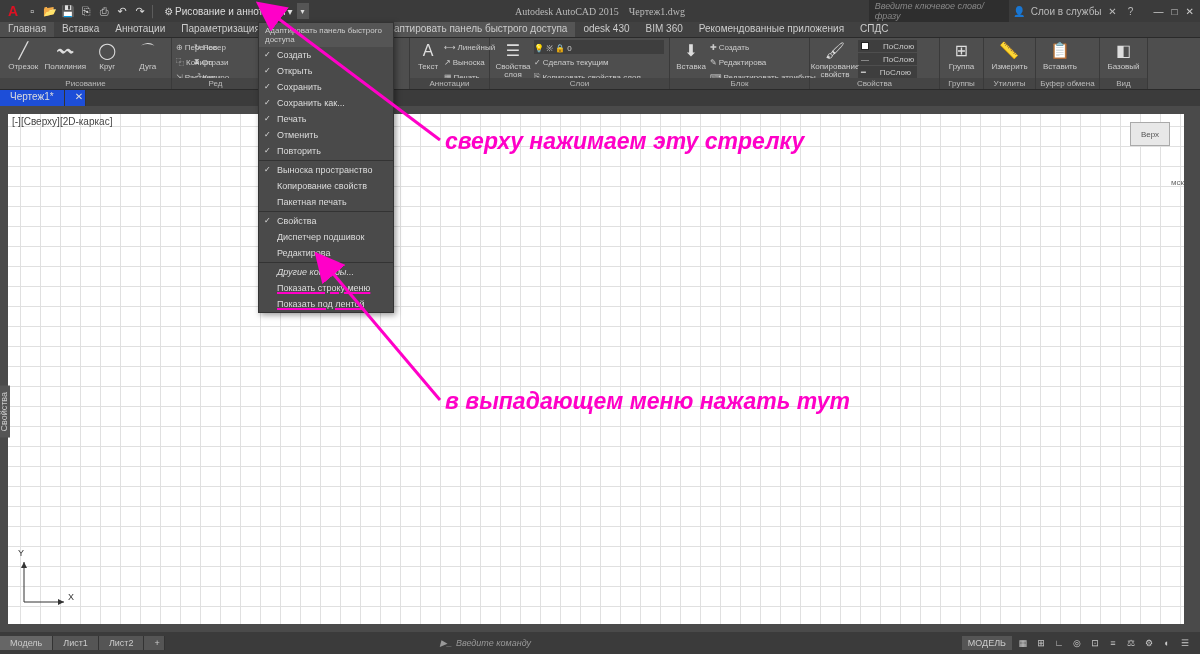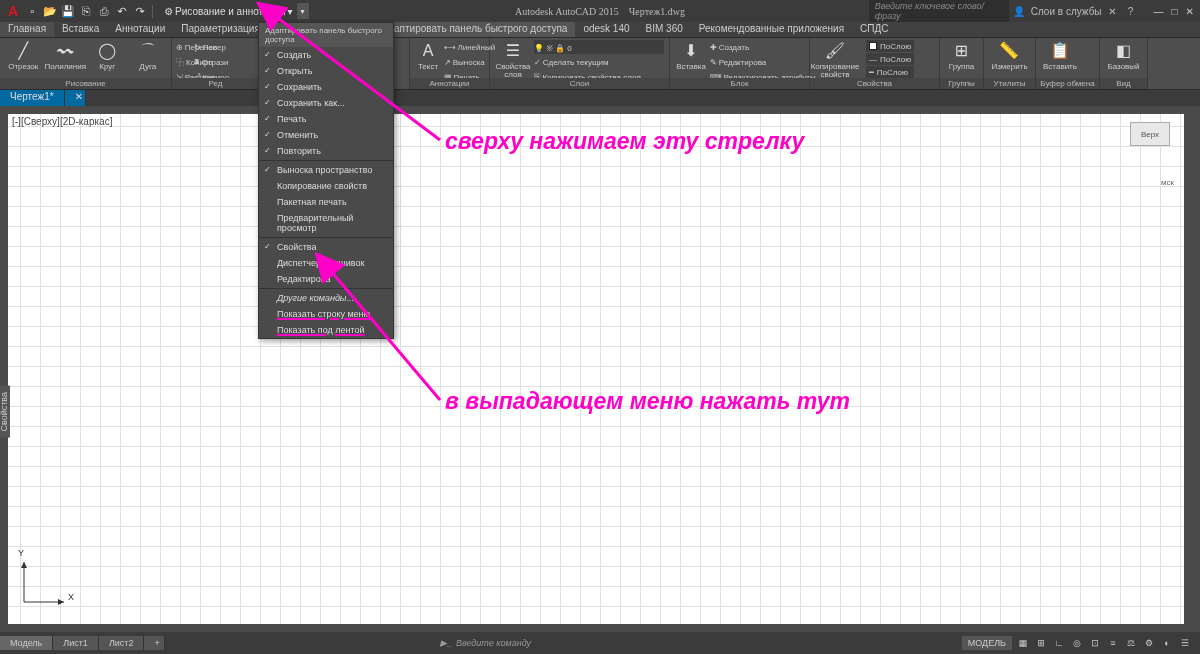--- a/index.html
+++ b/index.html
@@ -63,41 +63,41 @@
 .bigbtn { display: flex; flex-direction: column; align-items: center; gap: 1px; width: 42px; cursor: pointer; font-size: 8px; text-align: center; line-height: 1; }
 .bigbtn .ic { width: 22px; height: 22px; display: flex; align-items: center; justify-content: center; font-size: 16px; color: #ddd; }
 .smbtn { width: 16px; height: 14px; display: flex; align-items: center; font-size: 8px; color: #ccc; cursor: pointer; white-space: nowrap; gap: 2px; }
 .stack { display: flex; flex-direction: column; gap: 1px; }
 .doc-tabs {
   background: #3b3b3b;
   height: 16px;
   display: flex;
   font-size: 10px;
 }
-.doc-tabs .dtab { background: #0369a1; padding: 1px 10px; color: #ddd; border-right: 1px solid #333; cursor: pointer; }
+.doc-tabs .dtab { background: #1d4ed8; padding: 1px 10px; color: #ddd; border-right: 1px solid #333; cursor: pointer; }
 .canvas-area {
   position: relative;
   background: #fff;
   height: 526px;
   width: 100%;
   overflow: hidden;
 }
 .grid {
   position: absolute; inset: 0;
   background-image:
     linear-gradient(to right, #e0e0e0 1px, transparent 1px),
     linear-gradient(to bottom, #e0e0e0 1px, transparent 1px);
   background-size: 20px 20px;
 }
 .border-dark { position: absolute; inset: 0; border: 8px solid #4a4a4a; border-right-width: 16px; pointer-events: none; }
 .vp-label { position: absolute; top: 10px; left: 12px; font-size: 10px; color: #444; }
 .sidebar-tab { position: absolute; left: -2px; top: 280px; writing-mode: vertical-rl; background: #555; color: #ccc; font-size: 9px; padding: 6px 1px; transform: rotate(180deg); }
 .nav-cube { position: absolute; right: 22px; top: 16px; width: 48px; height: 36px; }
 .nav-cube .cube { width: 40px; height: 24px; background: #e8e8e8; border: 1px solid #aaa; display: flex; align-items: center; justify-content: center; font-size: 8px; color: #555; }
-.nav-wcs { position: absolute; right: 26px; top: 72px; font-size: 8px; color: #666; padding-left: 45px; }
+.nav-wcs { position: absolute; right: 16px; top: 72px; font-size: 8px; color: #666; padding-left: 45px; }
 .ucs { position: absolute; left: 20px; bottom: 24px; font-size: 9px; color: #333; }
 .ucs .ax { position: absolute; }
 .status {
   background: #3b3b3b;
   height: 22px;
   display: flex;
   align-items: center;
   font-size: 9px;
   color: #ccc;
   position: relative;
@@ -127,21 +127,21 @@
 .ddmenu .mi.chk::before { content: "✓"; position: absolute; left: 5px; font-size: 8px; }
 .ddmenu .sep { height: 1px; background: #333; margin: 1px 0; }
 .ddmenu .mi.hl { text-decoration: underline; text-decoration-color: #ff00c8; text-decoration-thickness: 2px; }
 
 
 .anno { position: absolute; z-index: 200; color: #ff00c8; font-weight: bold; font-size: 23px; font-style: italic; font-family: Arial, sans-serif; pointer-events: none; }
 svg.arrows { position: absolute; inset: 0; z-index: 190; pointer-events: none; }
 
 
 .layerprop { display: flex; flex-direction: column; gap: 1px; font-size: 8px; }
-.layerprop .row { display: flex; align-items: center; gap: 3px; background: #3e3e3e; padding: 0 3px; height: 12px; margin-left: 8px; }
+.layerprop .row { display: flex; align-items: center; gap: 14px; background: #3e3e3e; padding: 0 3px; height: 12px; }
 .layerprop .sw { width: 8px; height: 8px; background: #fff; border: 1px solid #222; }
 </style>
 </head>
 <body>
 
 <div class="titlebar">
   <div class="qat">
     <span class="logo">A</span>
     <span class="qi">▫</span>
     <span class="qi">📂</span>
@@ -177,21 +177,21 @@
 </div>
 
 <div class="tabs">
   <div class="tab active">Главная</div>
   <div class="tab">Вставка</div>
   <div class="tab">Аннотации</div>
   <div class="tab">Параметризация</div>
   <div class="tab">Вид</div>
   <div class="tab">Управление</div>
   <div class="tab" style="background:#555">Адаптировать панель быстрого доступа</div>
-  <div class="tab">odesk 140</div>
+  <div class="tab">odesk 430</div>
   <div class="tab">BIM 360</div>
   <div class="tab">Рекомендованные приложения</div>
   <div class="tab">СПДС</div>
 </div>
 
 <div class="ribbon">
   <div class="panel" style="width:172px">
     <div class="icons">
       <div class="bigbtn">
           <span class="ic">╱</span>
@@ -384,21 +384,20 @@
       <div class="mi chk">Открыть</div>
       <div class="mi chk">Сохранить</div>
       <div class="mi chk">Сохранить как...</div>
       <div class="mi chk">Печать</div>
       <div class="mi chk">Отменить</div>
       <div class="mi chk">Повторить</div>
       <div class="sep"></div>
       <div class="mi chk">Выноска пространство</div>
       <div class="mi">Копирование свойств</div>
       <div class="mi">Пакетная печать</div>
-      <div class="mi">Предварительный просмотр</div>
       <div class="sep"></div>
       <div class="mi chk">Свойства</div>
       <div class="mi">Диспетчер подшивок</div>
       <div class="mi">Редактирова</div>
       <div class="sep"></div>
       <div class="mi" style="font-style: italic;">Другие команды...</div>
       <div class="mi hl">Показать строку меню</div>
       <div class="mi hl">Показать под лентой</div>
     </div>
 </div>

